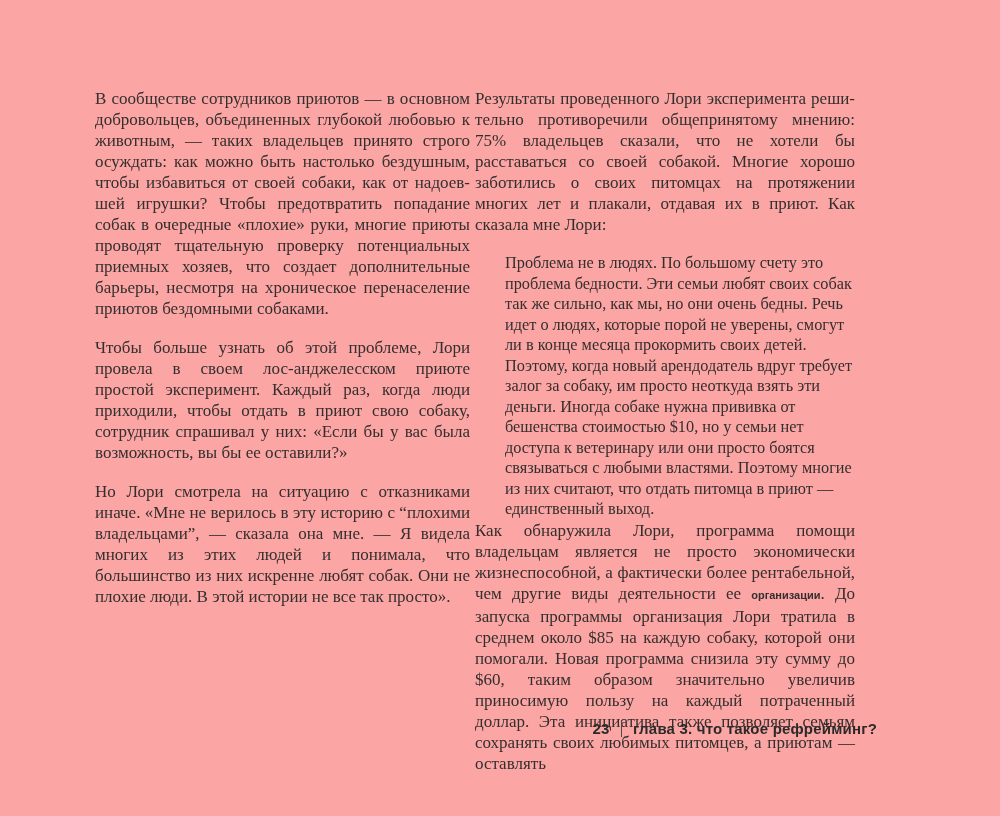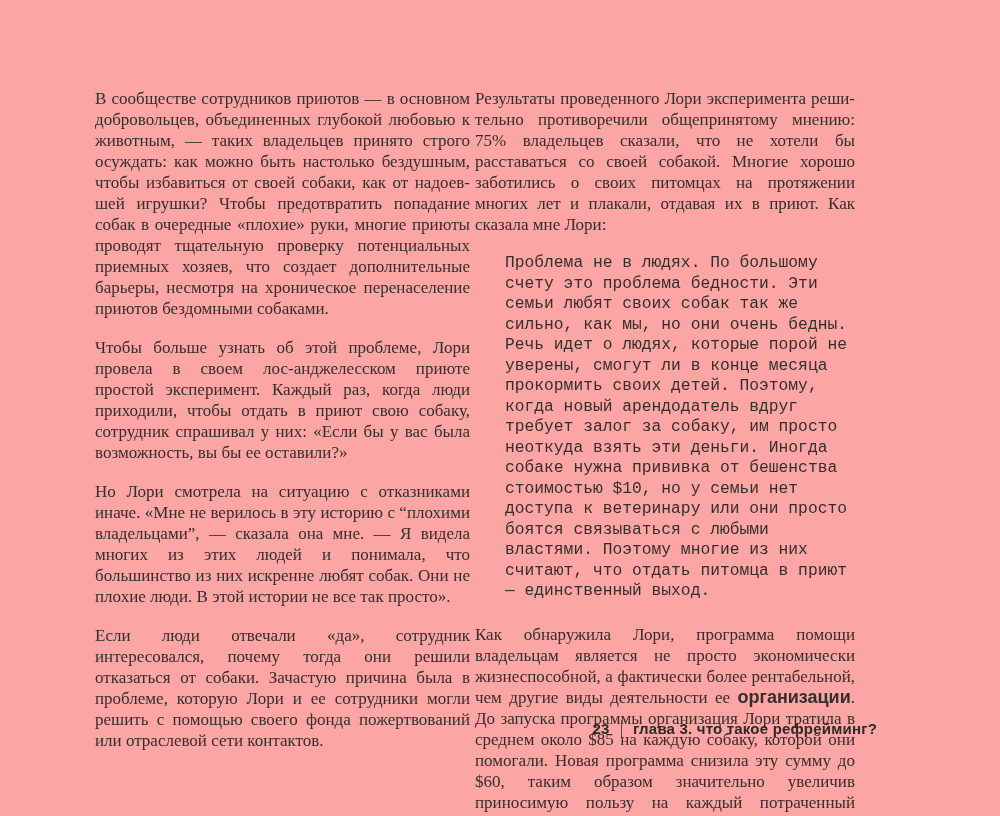--- a/index.html
+++ b/index.html
@@ -16,32 +16,31 @@
   .col-left  { left: 95px;  width: 375px; }
   .col-right { left: 475px; width: 380px; }
   p.body {
     margin: 0 0 18px 0;
     font-size: 17px;
     line-height: 21px;
     text-align: justify;
     hyphens: manual;
   }
   .quote {
-    margin: 0 0 22px 0;
+    margin: 0 0 0 0;
     padding-left: 30px;
     font-size: 16.3px;
     line-height: 20.5px;
     text-align: left;
     hyphens: manual;
-    font-family: Liberation Mono, monospace;
   }
   .term {
     font-family: "Liberation Sans", "DejaVu Sans", sans-serif;
     font-weight: 700;
-    font-size: 18px;
+    font-size: 11px;
   }
   .footer {
     position: absolute;
     top: 720px;
     left: 497px;
     width: 380px;
     display: flex;
     align-items: center;
     justify-content: flex-end;
     font-family: "Liberation Sans", "DejaVu Sans", sans-serif;
@@ -60,21 +59,20 @@
 </style>
 </head>
 <body>
 
 <div class="page">
 
   <div class="col col-left">
     <p class="body">В сообществе сотрудников приютов — в основном добровольцев, объединенных глубокой любовью к животным, — таких владельцев принято строго осуждать: как можно быть настолько бездушным, чтобы избавиться от своей собаки, как от надоев­шей игрушки? Чтобы предотвратить попадание собак в очередные «плохие» руки, многие приюты проводят тщательную проверку потенциальных приемных хо­зяев, что создает дополнительные барьеры, несмотря на хроническое перенаселение приютов бездомными собаками.</p>
     <p class="body">Чтобы больше узнать об этой проблеме, Лори провела в своем лос-анджелесском приюте простой экспери­мент. Каждый раз, когда люди приходили, чтобы от­дать в приют свою собаку, сотрудник спрашивал у них: «Если бы у вас была возможность, вы бы ее оставили?»</p>
     <p class="body">Но Лори смотрела на ситуацию с отказниками иначе. «Мне не верилось в эту историю с “плохими владель­цами”, — сказала она мне. — Я видела многих из этих людей и понимала, что большинство из них искренне любят собак. Они не плохие люди. В этой истории не все так просто».</p>
-    <p class="body">Если люди отвечали «да», сотрудник интересовался, по­чему тогда они решили отказаться от собаки. Зачастую причина была в проблеме, которую Лори и ее сотруд­ники могли решить с помощью своего фонда пожерт­вований или отраслевой сети контактов.</p>
   </div>
 
   <div class="col col-right">
     <p class="body">Результаты проведенного Лори эксперимента реши­тельно противоречили общепринятому мнению: 75% владельцев сказали, что не хотели бы расставаться со своей собакой. Многие хорошо заботились о своих питомцах на протяжении многих лет и плакали, отда­вая их в приют. Как сказала мне Лори:</p>
     <div class="quote">Проблема не в людях. По большому счету это проблема бедности. Эти семьи любят своих собак так же сильно, как мы, но они очень бедны. Речь идет о людях, которые порой не уверены, смогут ли в конце месяца прокормить своих детей. Поэтому, когда новый арендодатель вдруг требует залог за собаку, им просто неоткуда взять эти деньги. Иногда собаке нужна прививка от бешенства стои­мостью $10, но у семьи нет доступа к ветеринару или они просто боятся связываться с любыми властями. Поэтому многие из них считают, что отдать питомца в приют — единственный выход.</div>
     <p class="body">
       <span>Как обнаружила Лори, программа помощи владельцам является не просто экономически жизнеспособной, а фактически более рентабельной, чем другие виды де­ятельности ее </span><span class="term">организации</span><span>. До запуска программы ор­ганизация Лори тратила в среднем около $85 на каж­дую собаку, которой они помогали. Новая программа снизила эту сумму до $60, таким образом значительно увеличив приносимую пользу на каждый потраченный доллар. Эта инициатива также позволяет семьям сохра­нять своих любимых питомцев, а приютам — оставлять</span>
     </p>
   </div>
 

